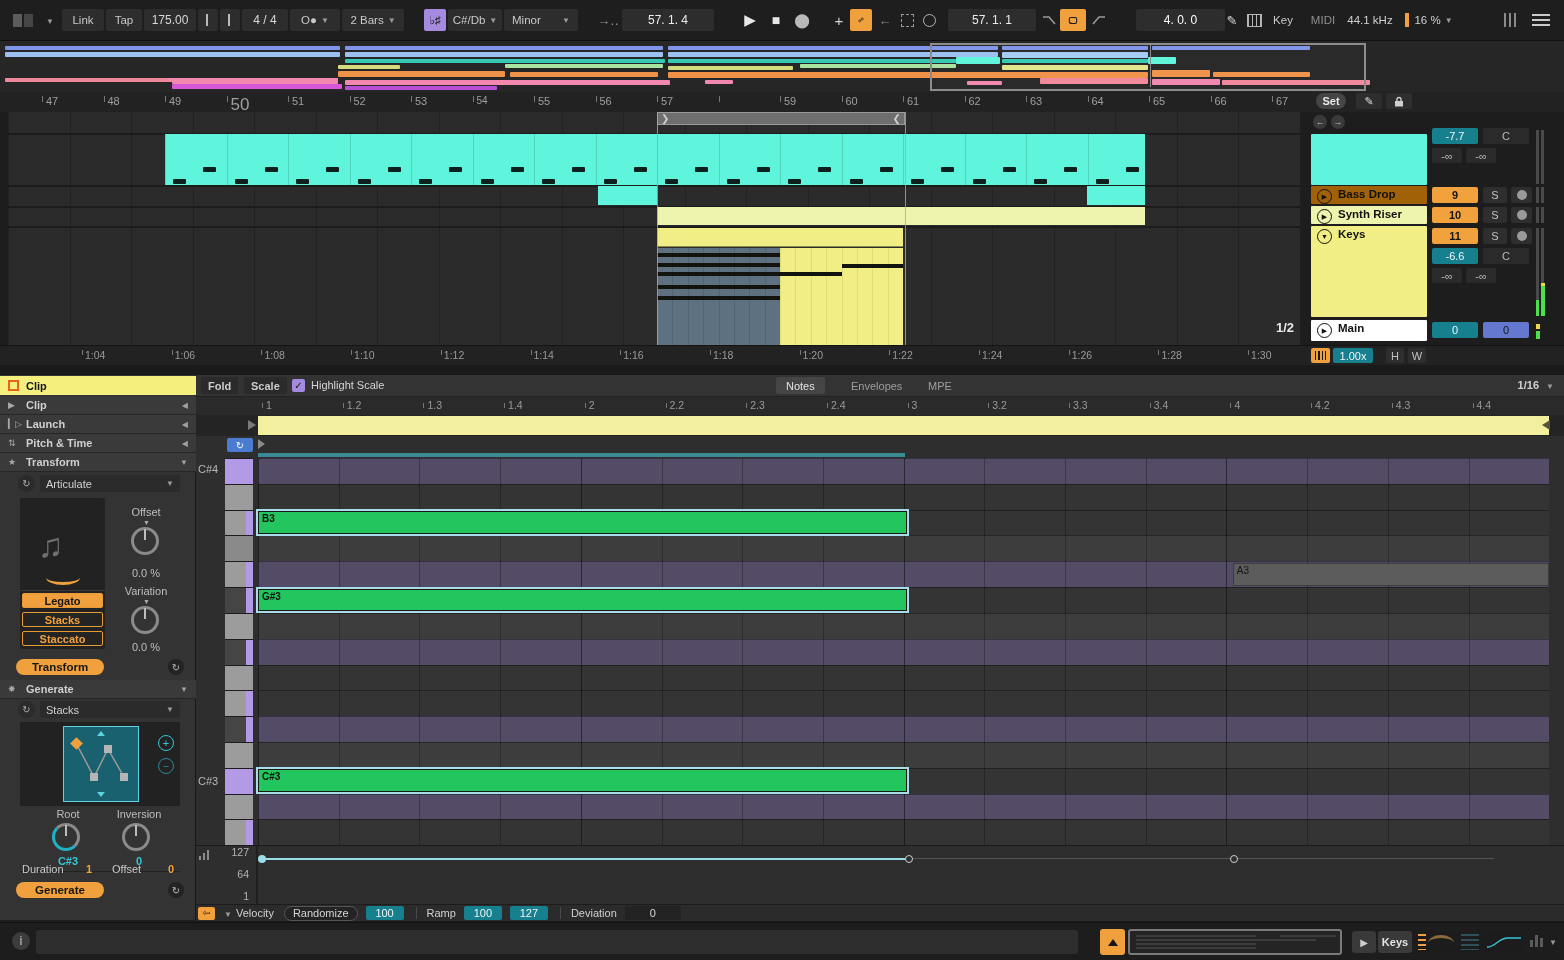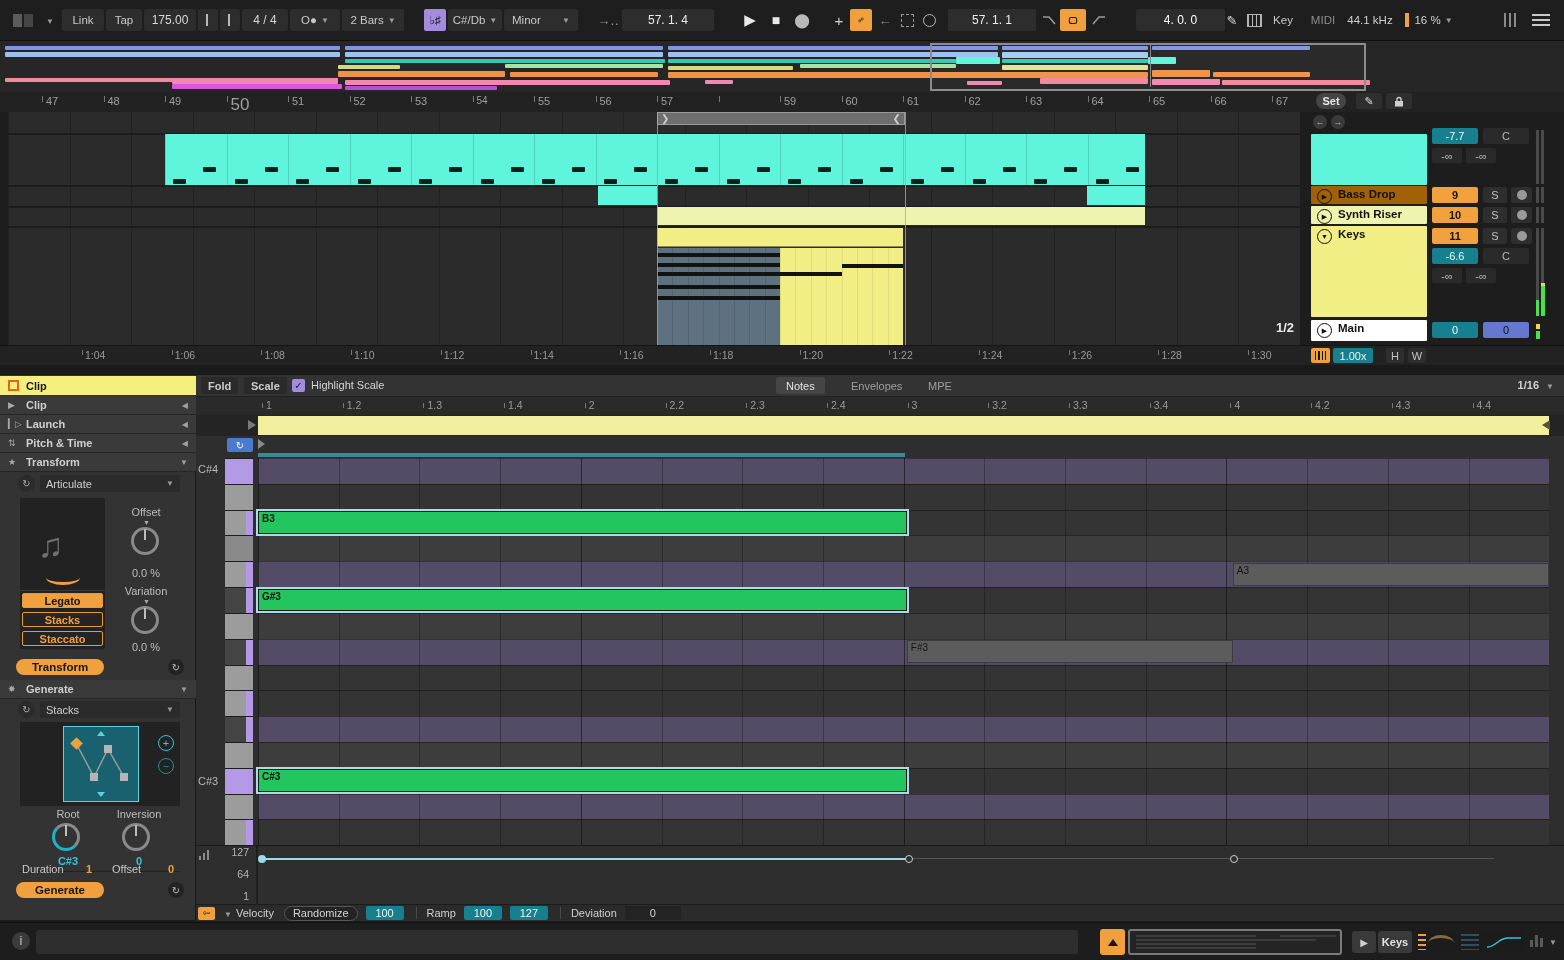--- a/index.html
+++ b/index.html
@@ -656,21 +656,20 @@
         <div style="left: 62px; top: 361.48px; width: 1291px; height: 25.82px; background: rgb(52, 52, 52); border-top: 1px solid rgba(0, 0, 0, 0.35); box-sizing: border-box; position: absolute;"></div>
         <div style="left: 29px; top: 361.48px; width: 28px; height: 25.82px; background: rgb(156, 156, 156); border-top: 1px solid rgb(29, 29, 29); box-sizing: border-box; position: absolute;">
           <div style="right: 0px; top: 0px; width: 7px; height: 100%; background: rgb(180, 154, 230); position: absolute;"></div>
         </div>
       </div>
     <div class="gridlines" style="left:62px;top:22px;width:1291px;height:387px"></div>
     <div id="notes-layer" class="abs" style="left:0;top:22px;width:1368px;height:387px">
         <div style="left: 62px; top: 53.14px; width: 648.828px; height: 22.82px; position: absolute;" class="midinote sel">B3</div>
         <div style="left: 1036.86px; top: 104.78px; width: 316.344px; height: 22.82px; position: absolute;" class="midinote gray">A3</div>
         <div style="left: 62px; top: 130.6px; width: 648.828px; height: 22.82px; position: absolute;" class="midinote sel">G#3</div>
-        <div style="left: 710.828px; top: 182.24px; width: 326.028px; height: 22.82px; position: absolute;" class="midinote gray">F#3</div>
         <div style="left: 62px; top: 311.34px; width: 648.828px; height: 22.82px; position: absolute;" class="midinote sel">C#3</div>
       </div>
   </div>
   <div id="velocity">
     <div class="abs" style="left:3px;top:4px;width:12px;height:10px;background:repeating-linear-gradient(to right,#8a8a8a 0 2px,transparent 2px 4px);clip-path:polygon(0 100%,0 60%,33% 60%,33% 100%,33% 30%,66% 30%,66% 100%,66% 0,100% 0,100% 100%)"></div>
     <div class="vtick" style="top:0">127</div>
     <div class="vtick" style="top:22px">64</div>
     <div class="vtick" style="top:44px">1</div>
     <div class="abs" style="left:60px;top:0;width:2px;height:59px;background:#1f1f1f"></div>
     <div id="vel-layer" class="abs" style="left:0;top:0;width:1368px;height:59px">

